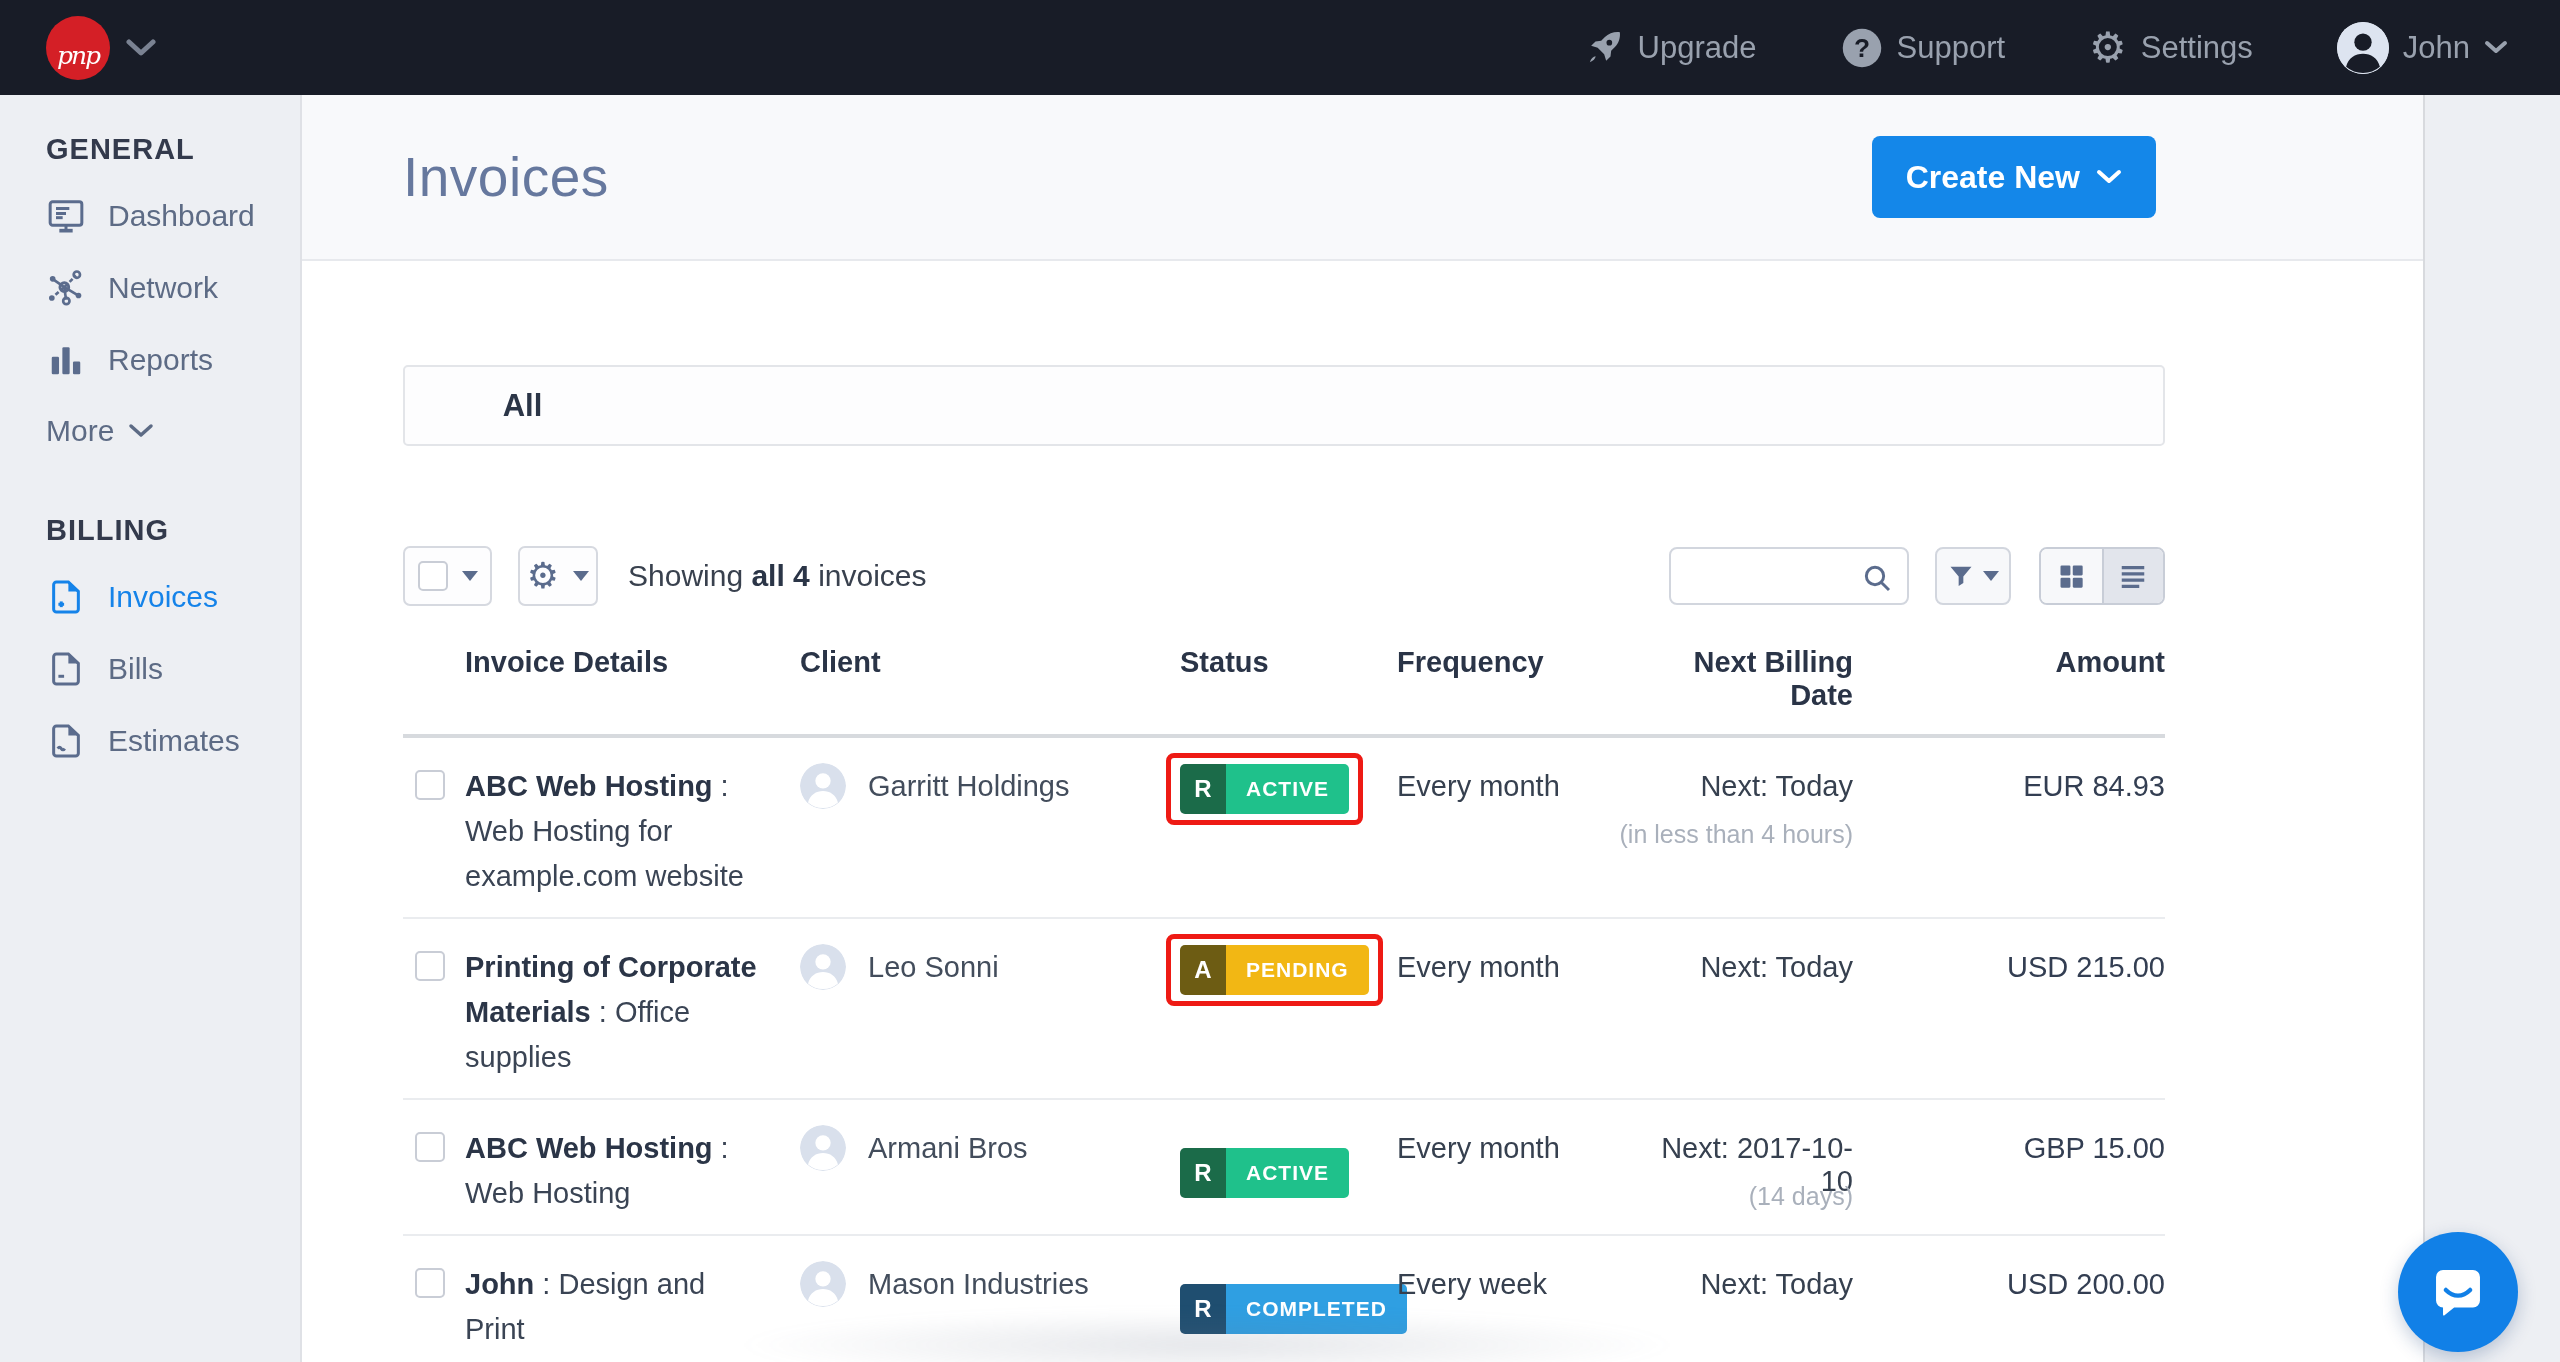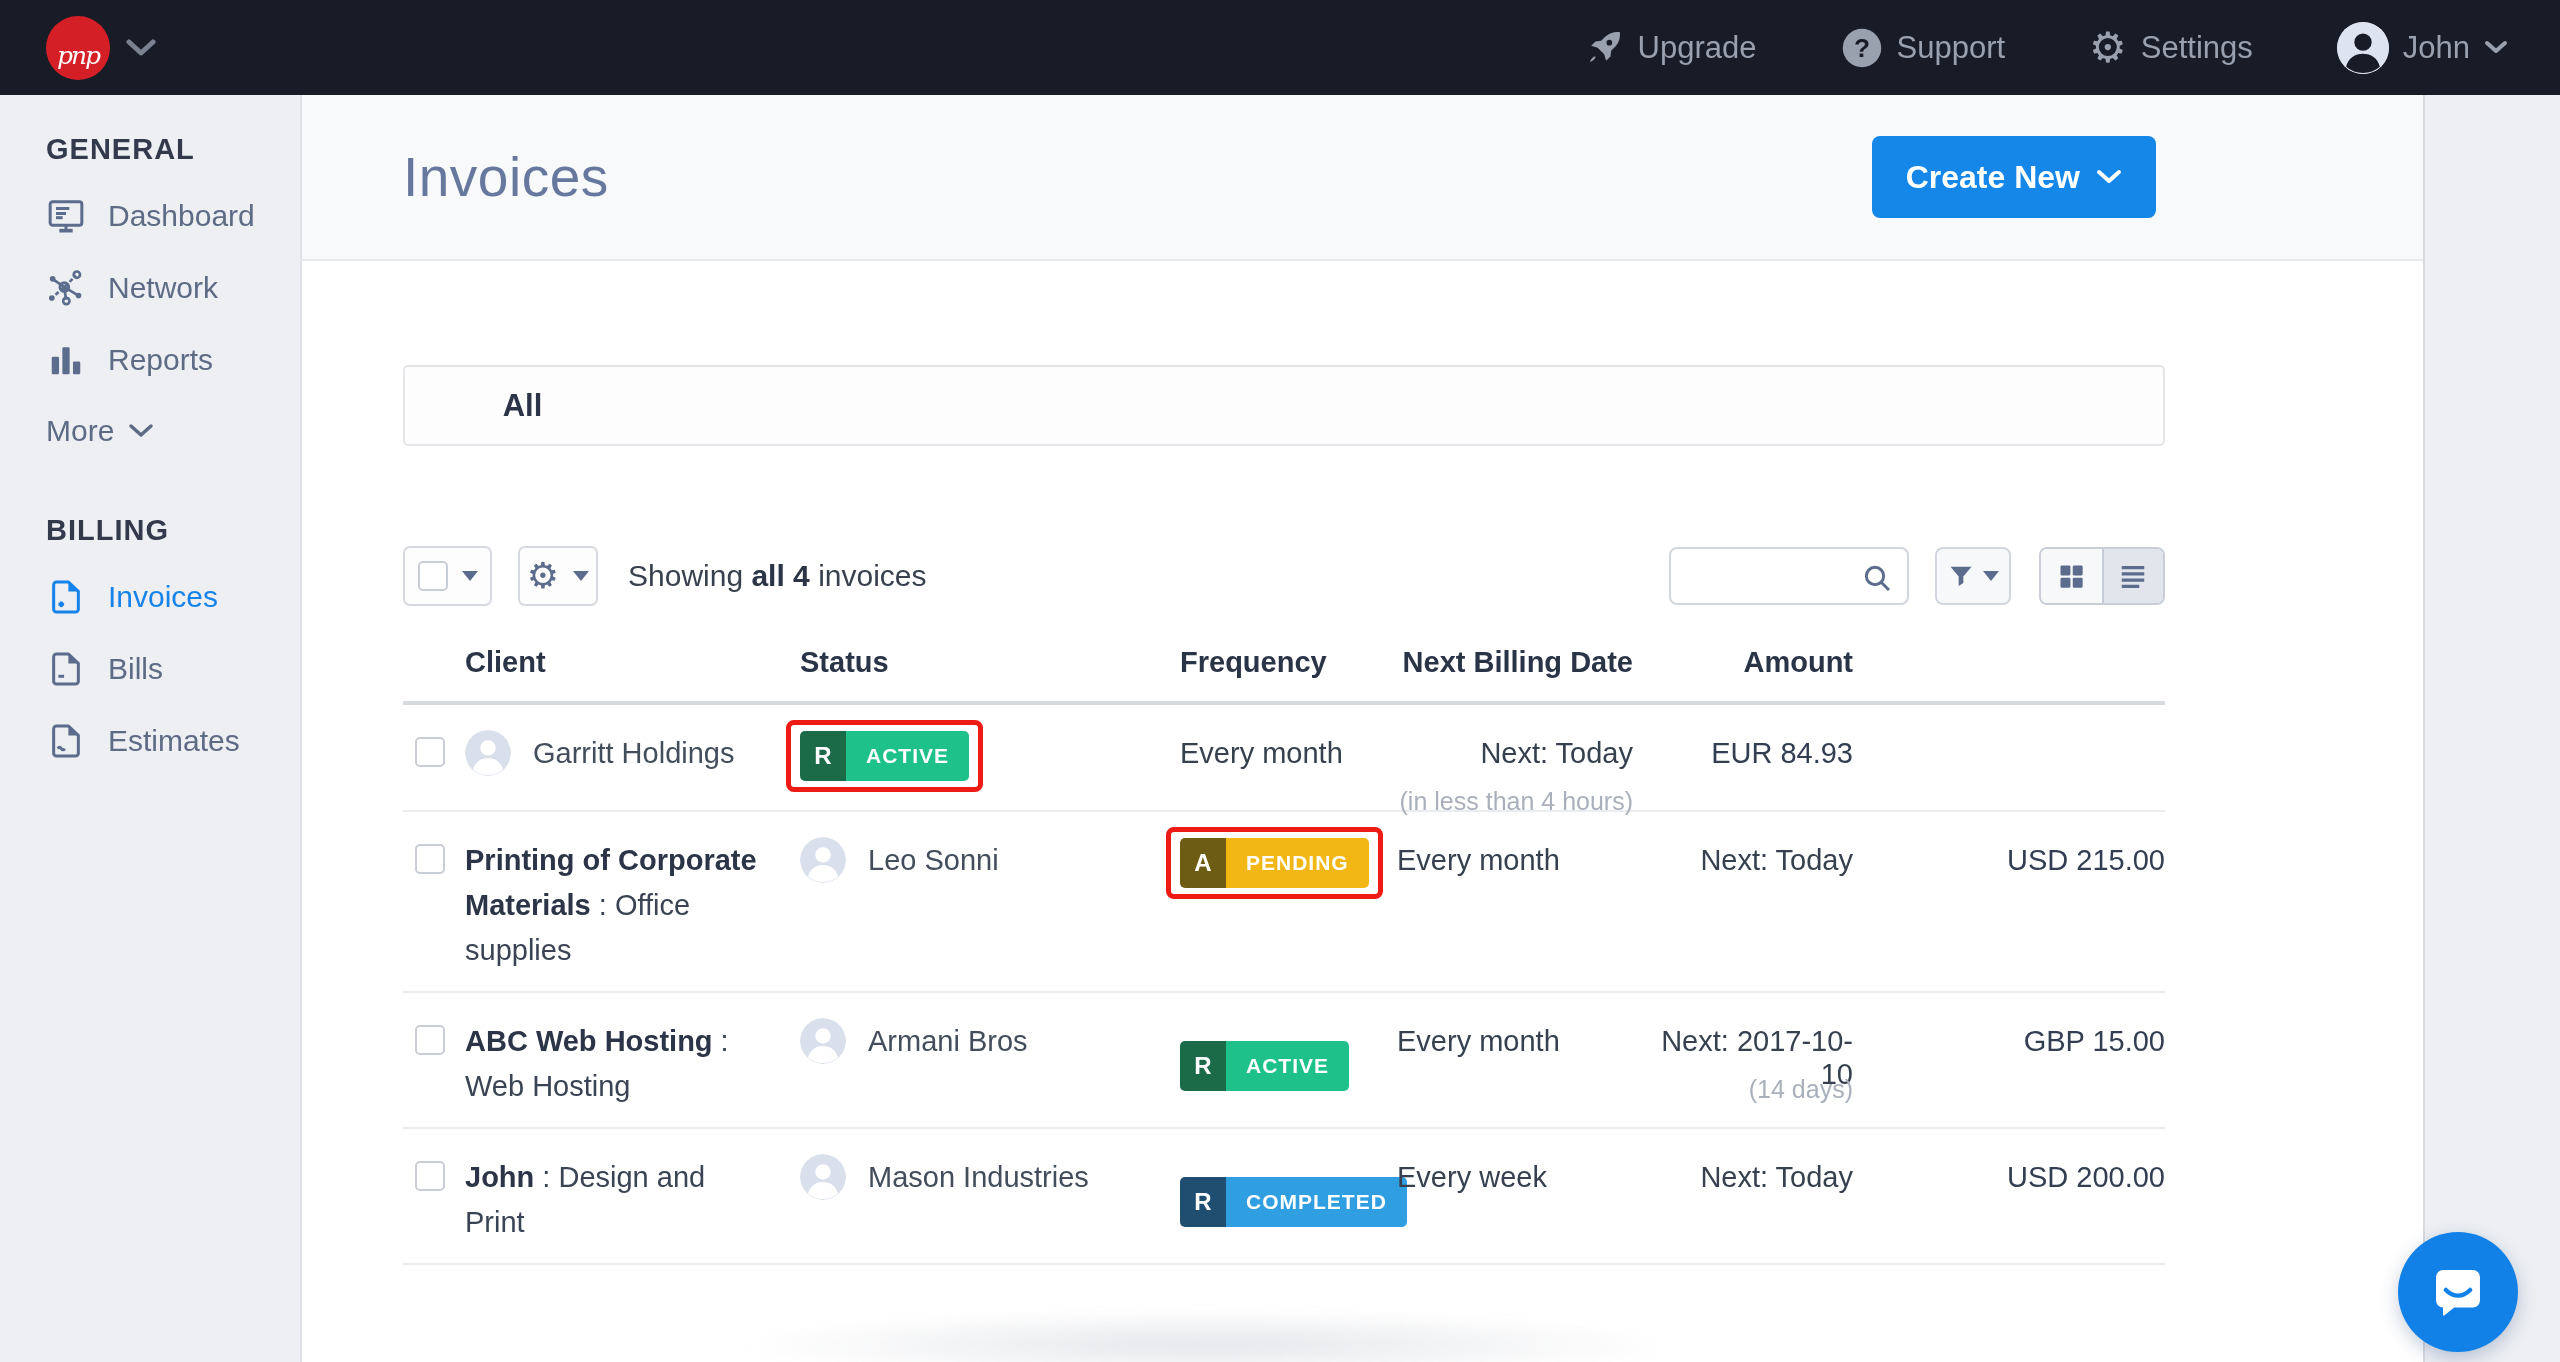--- a/index.html
+++ b/index.html
@@ -386,29 +386,33 @@
               <rect x="3" y="9" width="18" height="2.6"></rect>
             <rect x="3" y="14" width="18" height="2.6"></rect>
               <rect x="3" y="19" width="14" height="2.6"></rect>
           </svg>
         </div>
       </div>
     </div>
 
     <div class="grid-row thead">
       <div></div>
+      <div class="th">Invoice Details</div>
       <div class="th">Client</div>
       <div class="th">Status</div>
       <div class="th">Frequency</div>
       <div class="th right">Next Billing Date</div>
       <div class="th right">Amount</div>
     </div>
 
     <div class="grid-row trow">
       <div class="cell c-check"><span class="checkbox"></span></div>
+      <div class="cell c-details">
+        <span class="bold">ABC Web Hosting</span><span> : </span><span>Web Hosting for example.com website</span>
+      </div>
       <div class="cell c-client">
         <span class="client-avatar">
           <svg width="46" height="46" viewBox="0 0 24 24">
               <circle cx="12" cy="12" r="12" fill="#d9e0ec"></circle>
               <circle cx="12" cy="9.3" r="4" fill="#ffffff"></circle>
               <path d="M4.2 20.6c1-4 4.2-6 7.8-6s6.8 2 7.8 6a12 12 0 0 1-15.6 0z" fill="#ffffff"></path>
             </svg>
         </span>
         <span class="client-name">Garritt Holdings</span>
       </div>

